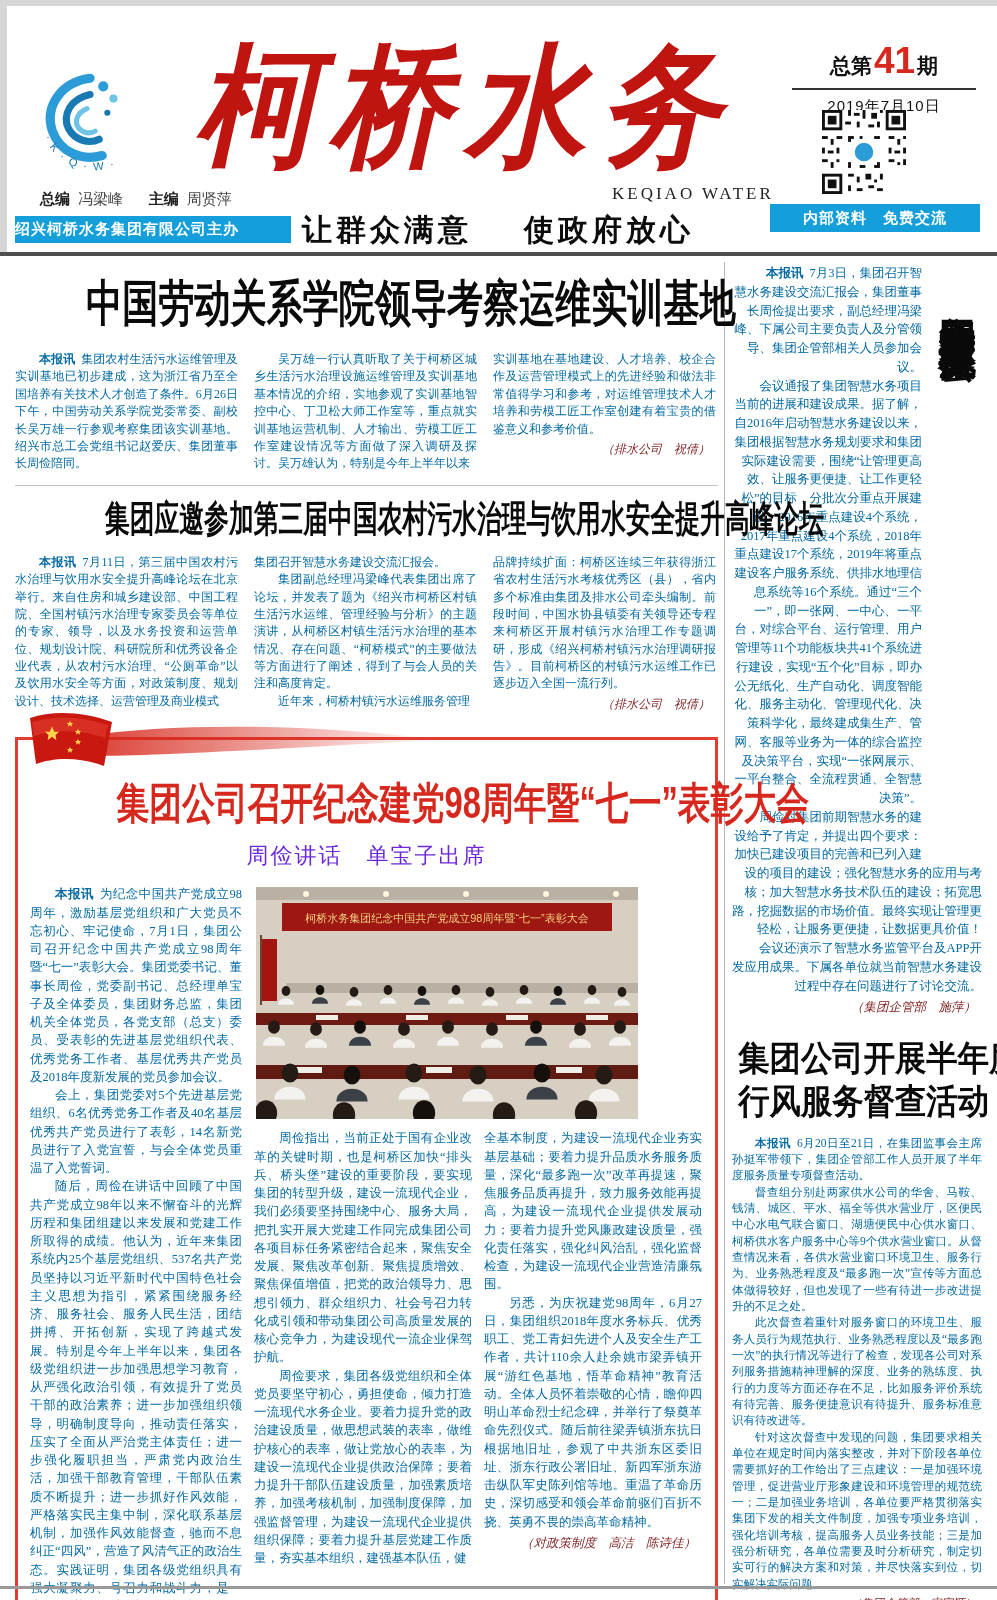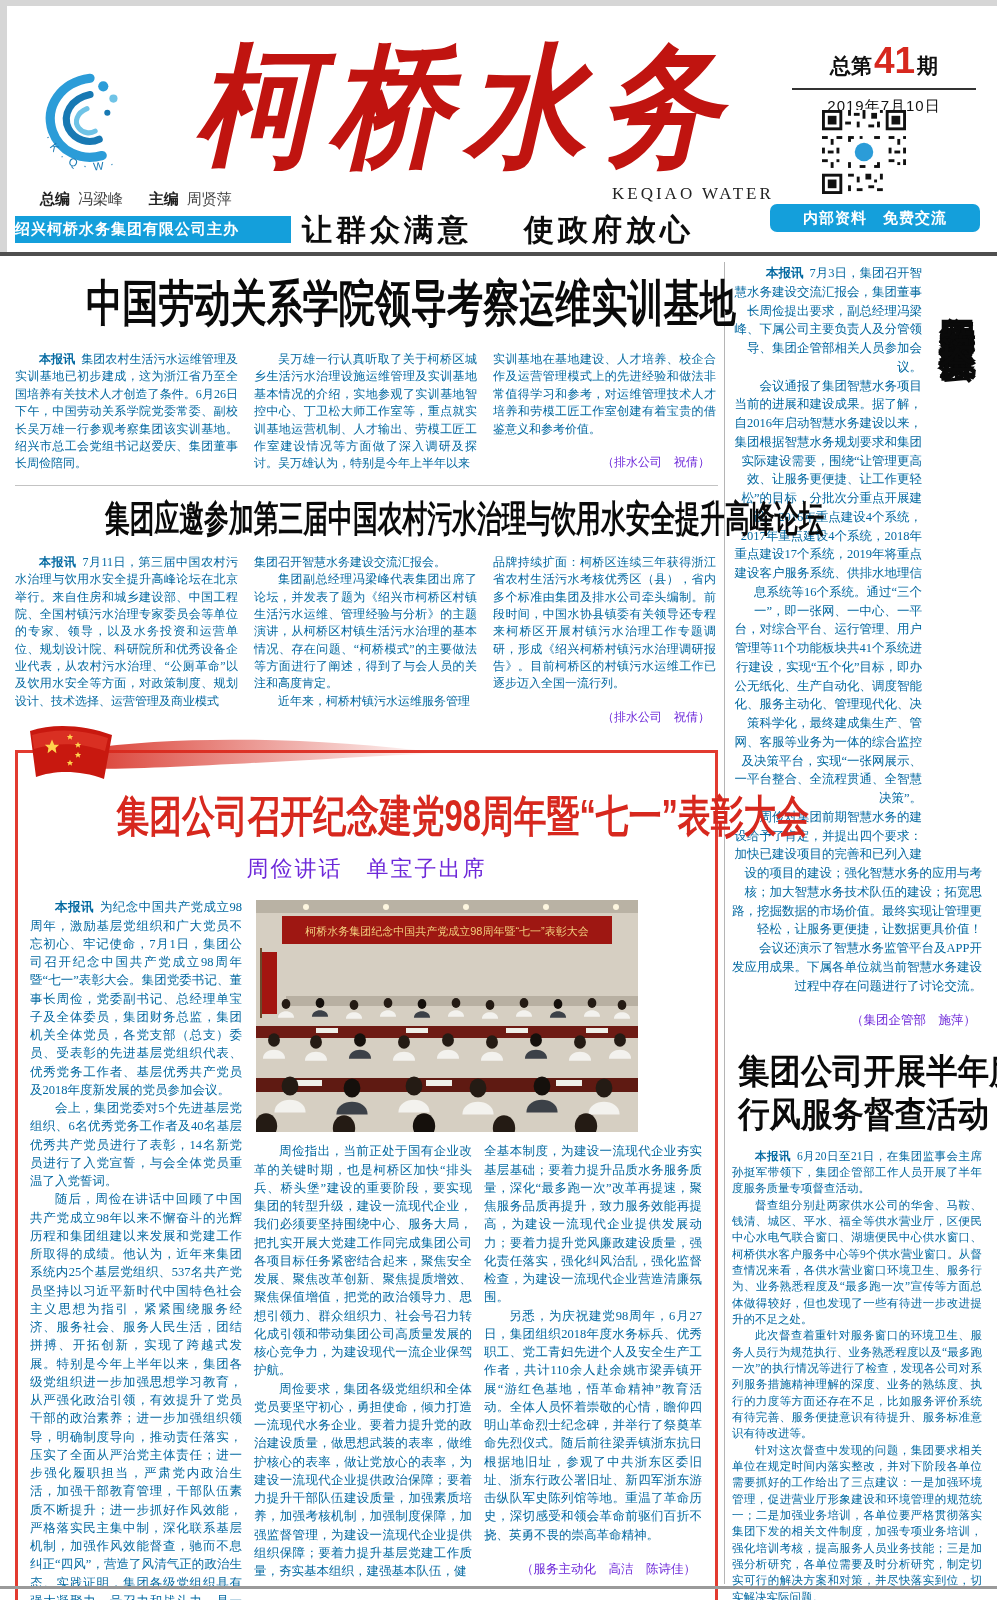--- a/index.html
+++ b/index.html
@@ -16,21 +16,21 @@
   #paper-title span{font-family:"DejaVu Serif",serif;font-weight:bold;font-style:italic;
     font-size:118px;color:#c01410;letter-spacing:14px;transform:scale(1.02,1.12);white-space:nowrap;}
   #issue{position:absolute;left:788px;top:34px;width:192px;text-align:center;font-family:"Liberation Sans",sans-serif;}
   #issue .iss-line{font-size:21px;font-weight:bold;color:#111;}
   #issue .iss-line .num{font-size:37px;color:#d7281e;font-weight:bold;padding:0 2px;}
   #issue hr{border:none;border-top:2px solid #333;margin:6px 4px 7px 4px;}
   #issue .date{font-size:15px;color:#111;letter-spacing:1px;}
   #qr{position:absolute;left:822px;top:104px;width:84px;height:84px;}
   #internal-box{position:absolute;left:770px;top:198px;width:210px;height:28px;background:#149fdb;
     color:#fff;font-family:"Liberation Sans",sans-serif;font-weight:bold;font-size:15px;
-    display:flex;align-items:center;justify-content:center;letter-spacing:1px;border-radius:7px;}
+    display:flex;align-items:center;justify-content:center;letter-spacing:1px;}
   #kq-water{position:absolute;left:596px;top:178px;width:170px;font-family:Liberation Serif, serif;
     font-size:17px;color:#222;letter-spacing:3px;margin-left:16px;}
   #editors{position:absolute;left:40px;top:184px;font-size:15px;color:#222;}
   #editors b{font-family:"Liberation Sans",sans-serif;margin-right:8px;}
   #editors .nm{margin-right:22px;color:#444;}
   #publisher-bar{position:absolute;left:15px;top:210px;width:276px;height:27px;background:#149fdb;
     color:#fff;font-family:"Liberation Sans",sans-serif;font-weight:bold;font-size:15px;
     display:flex;align-items:center;padding-left:0;letter-spacing:1px;}
   #slogan{position:absolute;left:302px;top:204px;width:430px;font-family:"Liberation Sans",sans-serif;
     font-weight:bold;font-size:30px;color:#0c0c0c;letter-spacing:4px;white-space:nowrap;}
@@ -48,21 +48,21 @@
     color:#0a0a0a;white-space:nowrap;transform-origin:center;}
   #a1-head{margin:10px 0 18px 0;}
   #a1-head .ht{font-size:44px;transform:scale(0.82,1.12);}
   #a2-head{margin:12px 0 14px 0;}
   #a2-head .ht{font-size:31px;transform:scale(0.80,1.18);}
 
   .cols{display:flex;gap:16px;}
   .cols .col{width:223px;}
   .para{margin:0;text-indent:2em;font-size:12px;line-height:1.45;color:#0369a1;text-align:justify;}
   .para.noindent{text-indent:0;}
-  .para.align-right{text-align:right;text-indent:0;padding-right:6px;font-family:"DejaVu Serif",serif;color:#6d28d9;margin-top:16px;}
+  .para.align-right{text-align:right;text-indent:0;padding-right:6px;font-family:"DejaVu Serif",serif;color:#7f1d1d;margin-top:3px;font-style:italic;}
   .para b{font-family:"Liberation Sans",sans-serif;margin-right:6px;}
   .thin-rule{border:none;border-top:1px solid #c3c3c3;margin:12px 0 4px 0;}
 
   
   #redbox{position:relative;margin-top:24px;border:3px solid #e23b30;padding:36px 12px 10px 12px;background:#fff;}
   #flag{position:absolute;left:-6px;top:-30px;width:440px;height:72px;pointer-events:none;}
   #pz-head .ht{font-size:41px;color:#d7281e;transform:scale(0.80,1.06);}
   #pz-sub{ text-align:center;font-size:22px;color:#6d28d9;margin:10px 0 14px 0;letter-spacing:2px;}
   #pz-body{display:flex;gap:12px;}
   #pz-c1{width:212px;}
@@ -330,21 +330,21 @@
               </g>
             </svg>
             <div id="pz-two">
               <div class="pzcol">
                   <p class="para">周俭指出，当前正处于国有企业改革的关键时期，也是柯桥区加快“排头兵、桥头堡”建设的重要阶段，要实现集团的转型升级，建设一流现代企业，我们必须要坚持围绕中心、服务大局，把扎实开展大党建工作同完成集团公司各项目标任务紧密结合起来，聚焦安全发展、聚焦改革创新、聚焦提质增效、聚焦保值增值，把党的政治领导力、思想引领力、群众组织力、社会号召力转化成引领和带动集团公司高质量发展的核心竞争力，为建设现代一流企业保驾护航。</p>
                   <p class="para">周俭要求，集团各级党组织和全体党员要坚守初心，勇担使命，倾力打造一流现代水务企业。要着力提升党的政治建设质量，做思想武装的表率，做维护核心的表率，做让党放心的表率，为建设一流现代企业提供政治保障；要着力提升干部队伍建设质量，加强素质培养，加强考核机制，加强制度保障，加强监督管理，为建设一流现代企业提供组织保障；要着力提升基层党建工作质量，夯实基本组织，建强基本队伍，健</p>
                 </div>
               <div class="pzcol">
                   <p class="para noindent">全基本制度，为建设一流现代企业夯实基层基础；要着力提升品质水务服务质量，深化“最多跑一次”改革再提速，聚焦服务品质再提升，致力服务效能再提高，为建设一流现代企业提供发展动力；要着力提升党风廉政建设质量，强化责任落实，强化纠风治乱，强化监督检查，为建设一流现代企业营造清廉氛围。</p>
                   <p class="para">另悉，为庆祝建党98周年，6月27日，集团组织2018年度水务标兵、优秀职工、党工青妇先进个人及安全生产工作者，共计110余人赴余姚市梁弄镇开展“游红色基地，悟革命精神”教育活动。全体人员怀着崇敬的心情，瞻仰四明山革命烈士纪念碑，并举行了祭奠革命先烈仪式。随后前往梁弄镇浙东抗日根据地旧址，参观了中共浙东区委旧址、浙东行政公署旧址、新四军浙东游击纵队军史陈列馆等地。重温了革命历史，深切感受和领会革命前驱们百折不挠、英勇不畏的崇高革命精神。</p>
-                  <p class="para align-right">（服务主动化　高洁　陈诗佳）</p>
+                  <p class="para align-right">（对政策制度　高洁　陈诗佳）</p>
                 </div>
             </div>
           </div>
         </div>
       </div>
     </div>
 
     <div id="right-region">
       <div id="r1">
         <div id="r1-vhead">集团召开智慧水务建设交流汇报会</div>

